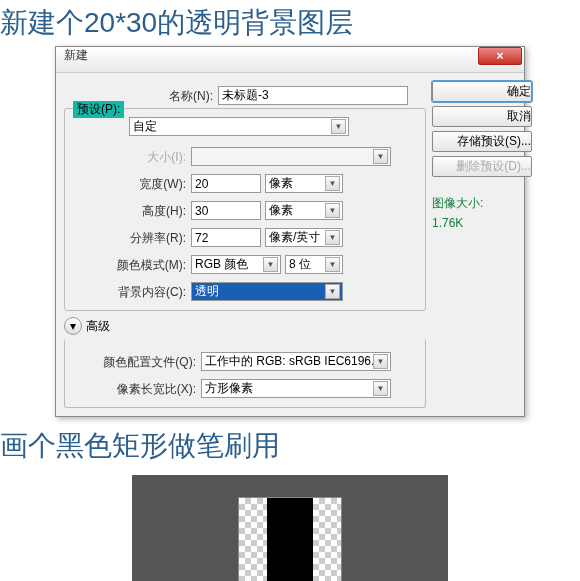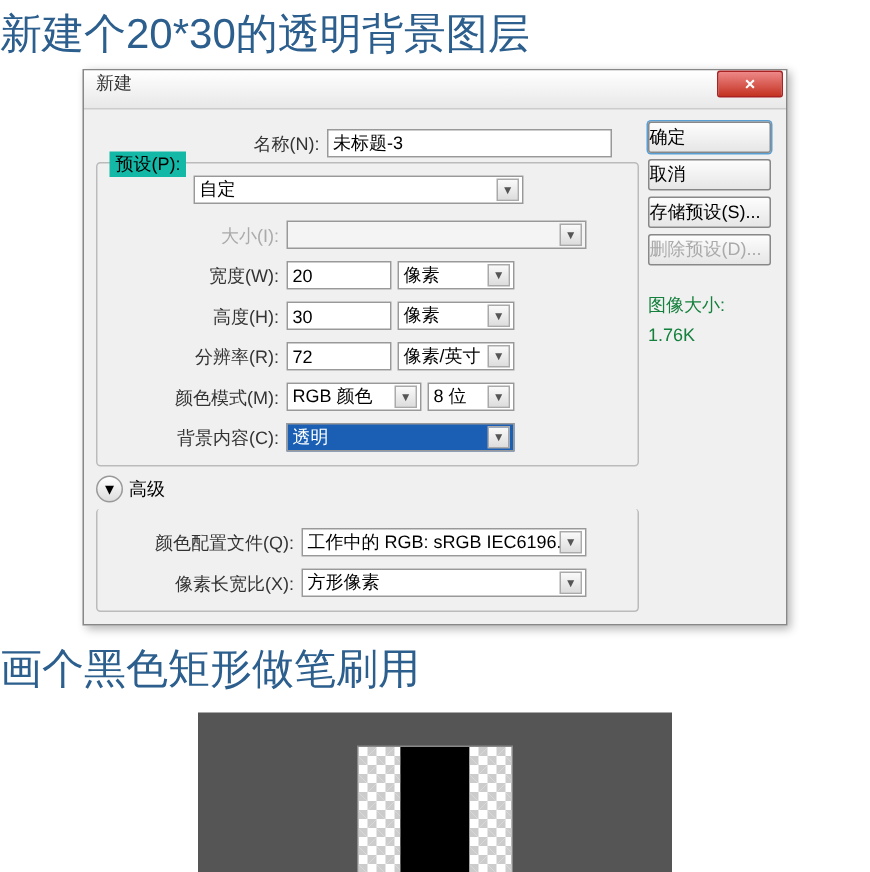--- a/index.html
+++ b/index.html
@@ -13,21 +13,21 @@
 .left{flex:1}
 .right{width:90px;padding-left:6px}
 .row{display:flex;align-items:flex-end;height:24px;margin-bottom:3px}
 .lbl{width:84px;text-align:right;padding-right:5px;color:#333;font-size:12px}
 .lbl.dis{color:#aaa}
 .field{height:19px;border:1px solid #999;background:#fff;padding:0 3px;font-size:12px}
 .dd{height:19px;border:1px solid #999;background:#fff;display:flex;align-items:center;padding:0 3px;position:relative}
 .dd .arrow{position:absolute;right:2px;top:1px;width:15px;height:15px;background:linear-gradient(#fafafa,#ddd);border:1px solid #aaa;display:flex;align-items:center;justify-content:center;font-size:8px;color:#555}
 .fieldset{border:1px solid #bbb;border-radius:3px;position:relative;padding:8px 6px 6px;margin-top:2px}
 .legend{position:absolute;top:-8px;left:8px;background:#14b8a6;padding:0 4px;font-size:12px}
-.btn{display:block;width:82px;height:21px;border:1px solid #888;background:linear-gradient(#fdfdfd,#e6e6e6);border-radius:2px;text-align:left;line-height:19px;margin-bottom:4px;font-size:12px}
+.btn{display:block;width:100px;height:21px;border:1px solid #888;background:linear-gradient(#fdfdfd,#e6e6e6);border-radius:2px;text-align:right;line-height:19px;margin-bottom:4px;font-size:12px}
 .btn.primary{box-shadow:0 0 0 1px #5a9fd4}
 .btn.dis{color:#aaa}
 .imgsize{text-align:left;margin-top:18px;font-size:12px;color:#15803d}
 .advhdr{display:flex;align-items:center;margin:6px 0 4px}
 .advbtn{width:18px;height:18px;border:1px solid #999;border-radius:9px;background:linear-gradient(#fff,#ddd);display:flex;align-items:center;justify-content:center;font-size:9px;margin-right:4px}
 .canvaswrap{width:316px;height:180px;background:#555;margin:6px auto 0;display:flex;align-items:flex-start;justify-content:center;padding-top:22px;overflow:hidden}
 .checker{width:28px;height:158px;background-image:linear-gradient(45deg,#ccc 25%,transparent 25%),linear-gradient(-45deg,#ccc 25%,transparent 25%),linear-gradient(45deg,transparent 75%,#ccc 75%),linear-gradient(-45deg,transparent 75%,#ccc 75%);background-size:12px 12px;background-position:0 0,0 6px,6px -6px,-6px 0;background-color:#fff}
 .blackrect{width:46px;height:158px;background:#000}
 .canvasinner{display:flex;border:1px solid #888}
 .hl{background:#1a5fb4;color:#fff}

